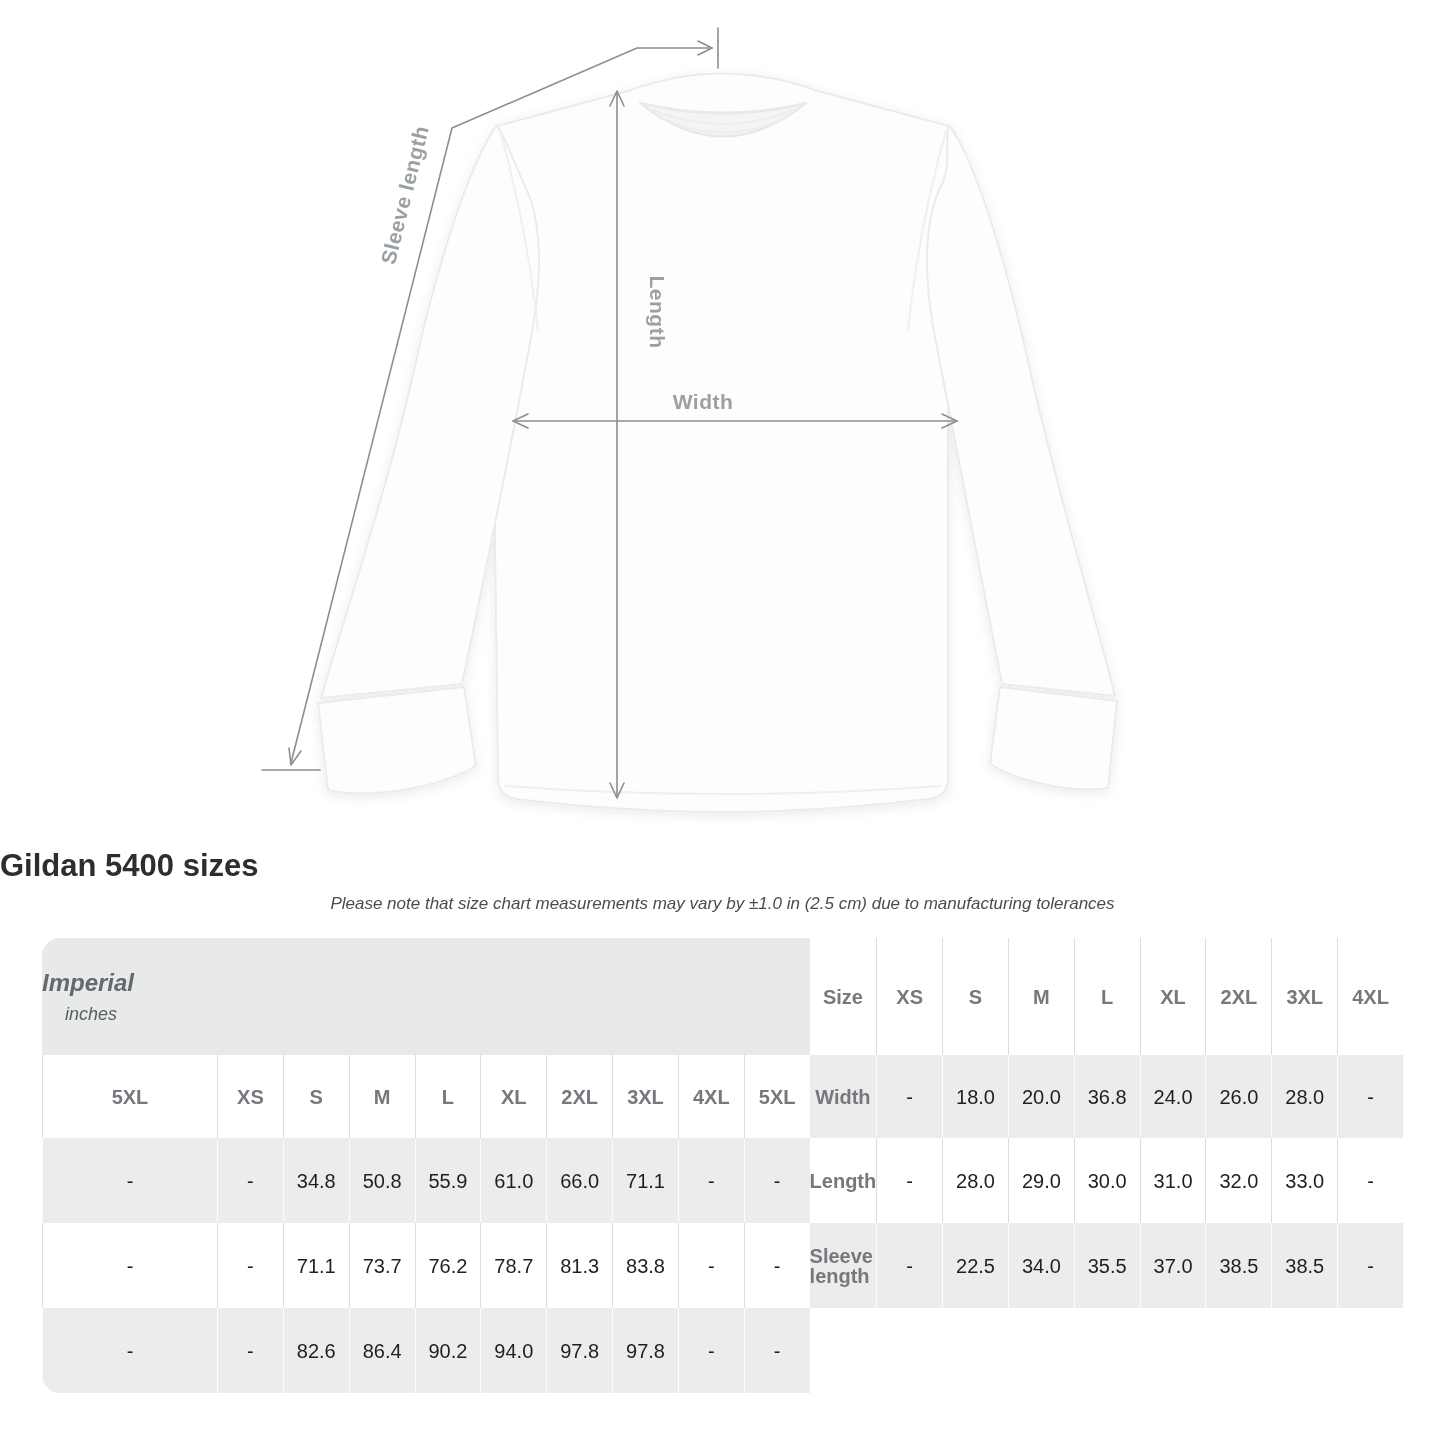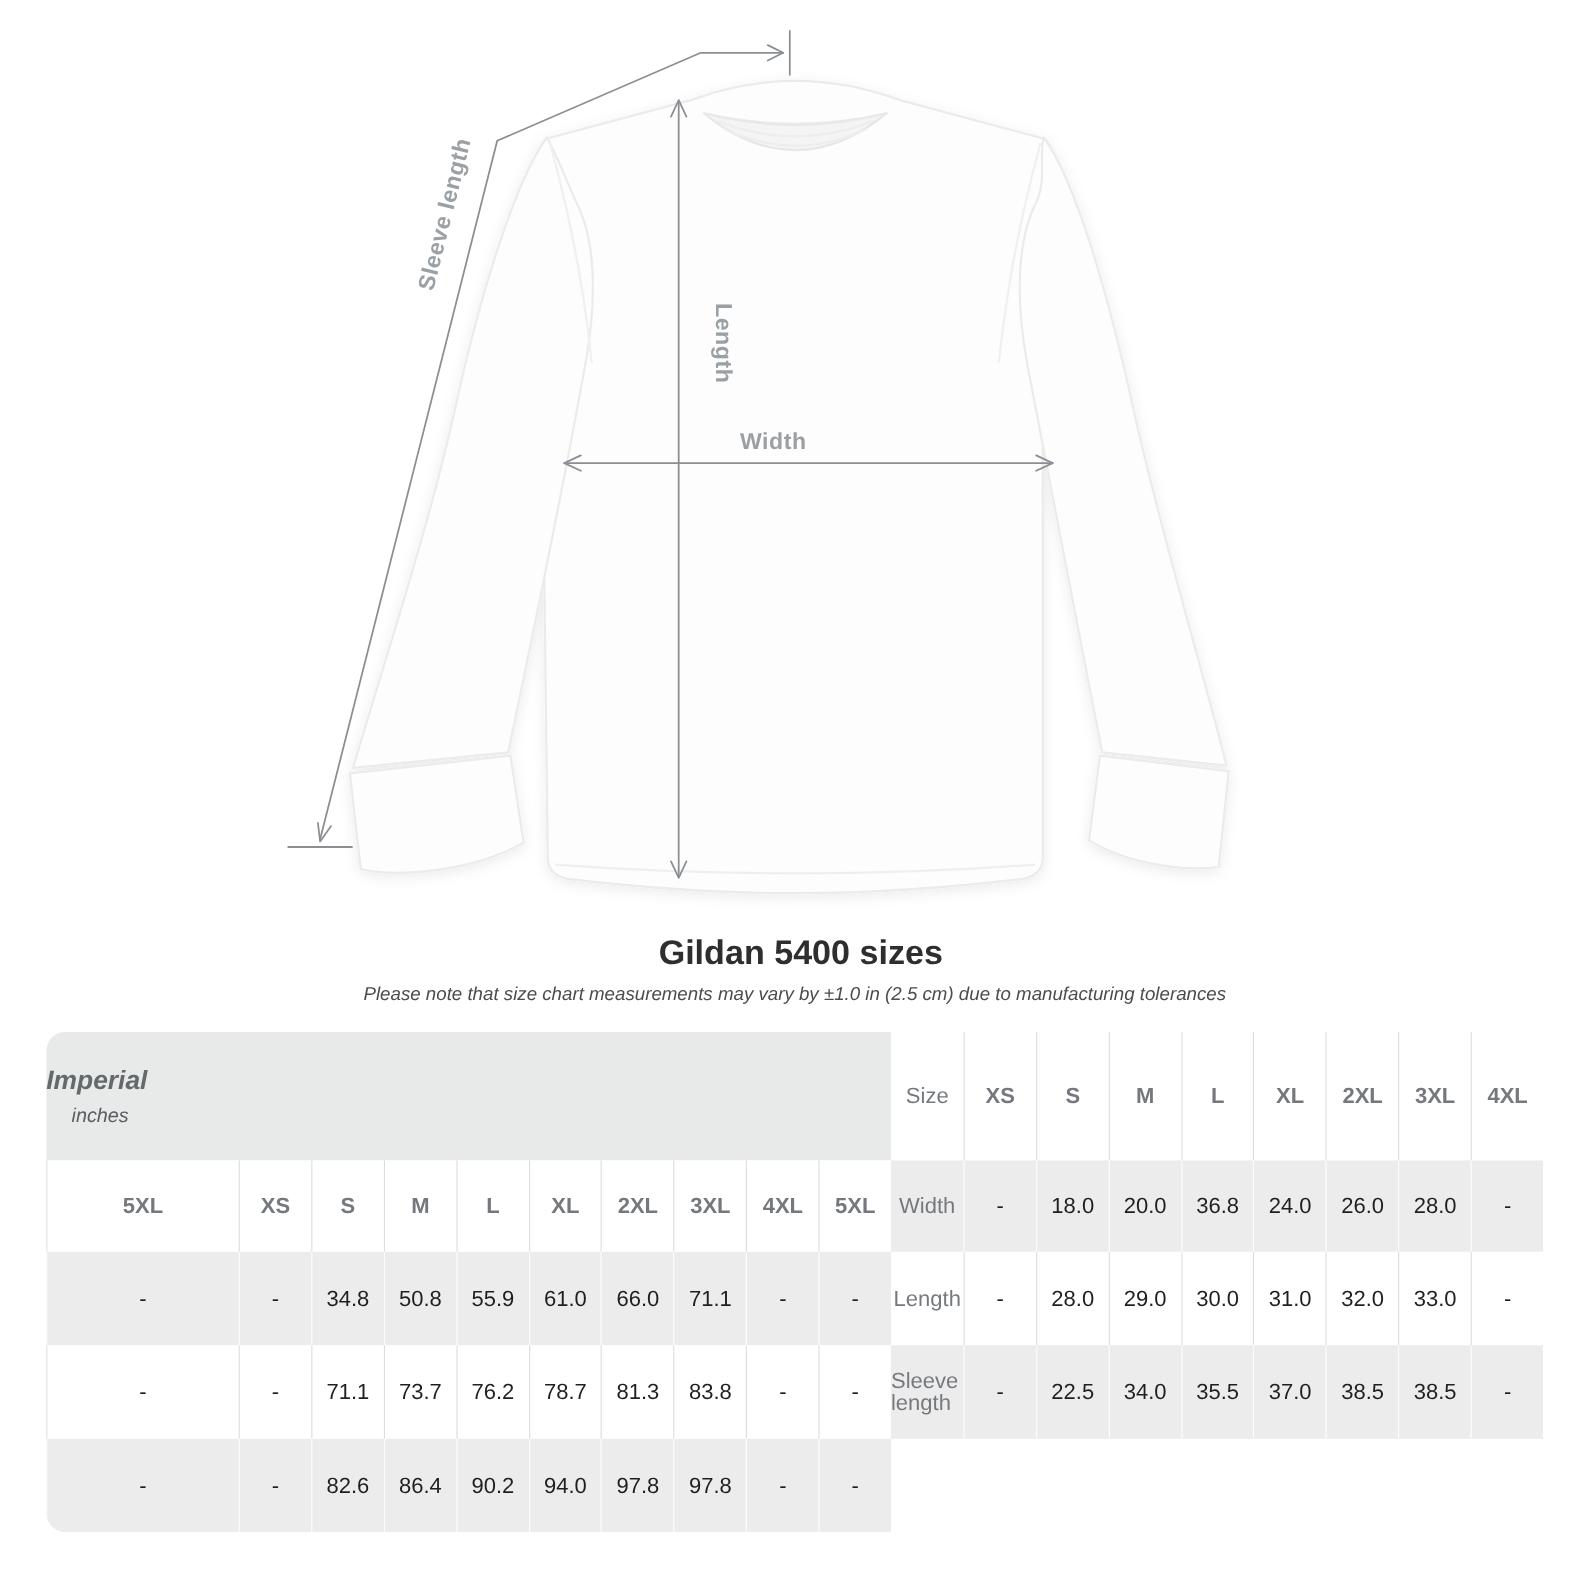--- a/index.html
+++ b/index.html
@@ -12,23 +12,22 @@
   .diagram svg{position:absolute;left:0;top:0;}
   .measure-label{
     position:absolute;color:#9ba0a4;font-weight:bold;font-size:21px;
     letter-spacing:.5px;white-space:nowrap;transform-origin:center center;
   }
   #sleeve-label{left:405px;top:195px;transform:translate(-50%,-50%) rotate(-76deg);}
   #length-label{left:657px;top:312px;transform:translate(-50%,-50%) rotate(90deg);}
   #width-label{left:703px;top:402px;transform:translate(-50%,-50%);}
   
   .chart-title{
-    text-align:center;font-size:31px;font-weight:bold;color:#2e2e2e;
+    text-align:left;font-size:31px;font-weight:bold;color:#2e2e2e;
     margin:8px 0 10px 0;
-    padding-left:11px;
   }
   .chart-subtitle{
     text-align:center;font-size:17px;font-style:italic;color:#4c4c4c;
     margin:0 0 24px 0;
   }
   
   #grid{
     display:grid;
     grid-template-columns:175px repeat(18,1fr);
     grid-template-rows:117px 83px 85px 85px 85px;
@@ -41,21 +40,21 @@
   .band-imperial{grid-column:1/11;}
   .band-metric{grid-column:11/20;}
   .band .big{font-size:24px;font-weight:bold;font-style:italic;color:#64696d;}
   .band .small{font-size:18px;font-style:italic;color:#595e62;margin-left:23px;}
   .c,.lbl{
     display:flex;align-items:center;justify-content:center;
     font-size:20px;line-height:1;
   }
   .c{color:#1f1f1f;border-left:1px solid #dcdcdc;}
   .sizehead{color:#75797d;font-weight:bold;background:#ffffff;}
-  .lbl{color:#75797d;font-weight:normal;border-left:none;}
+  .lbl{color:#75797d;font-weight:bold;border-left:none;}
   .white{background:#ffffff;}
   .gray{background:#ececec;}
   .c.gray{border-left-color:rgba(255,255,255,0.85);}
 </style>
 </head>
 <body>
 
 <div class="diagram">
   <svg width="1445" height="840" viewBox="0 0 1445 840">
     <defs>

